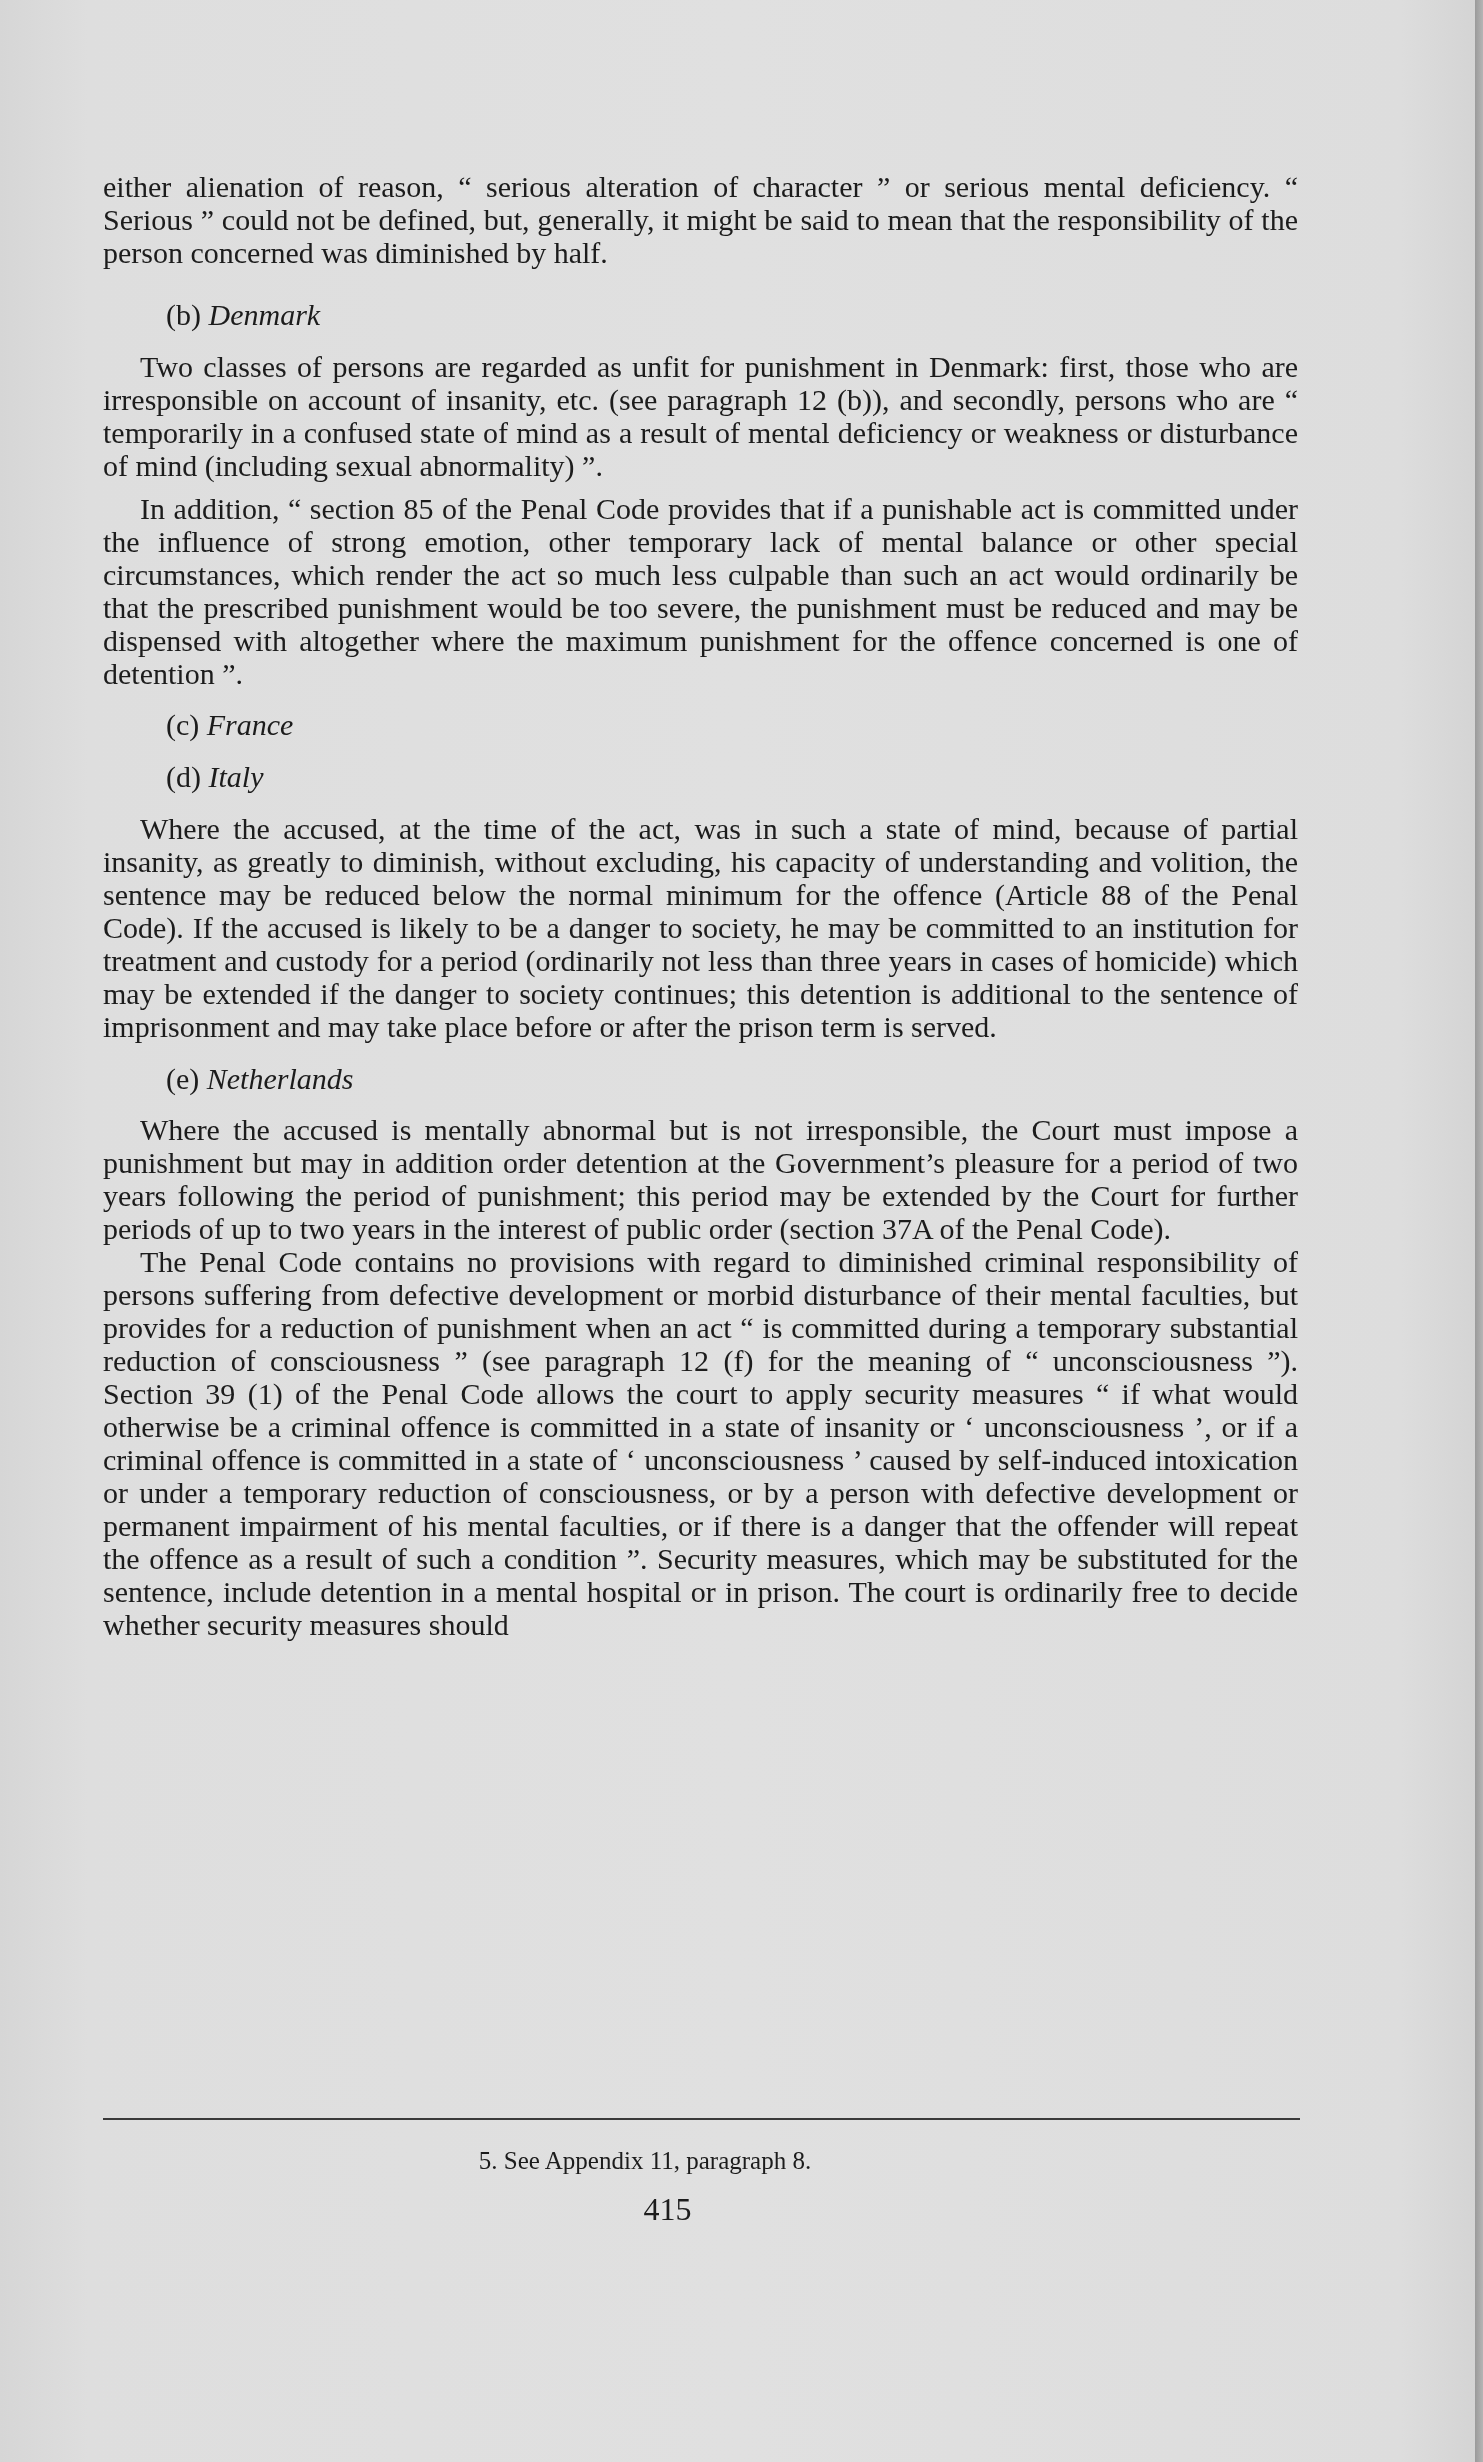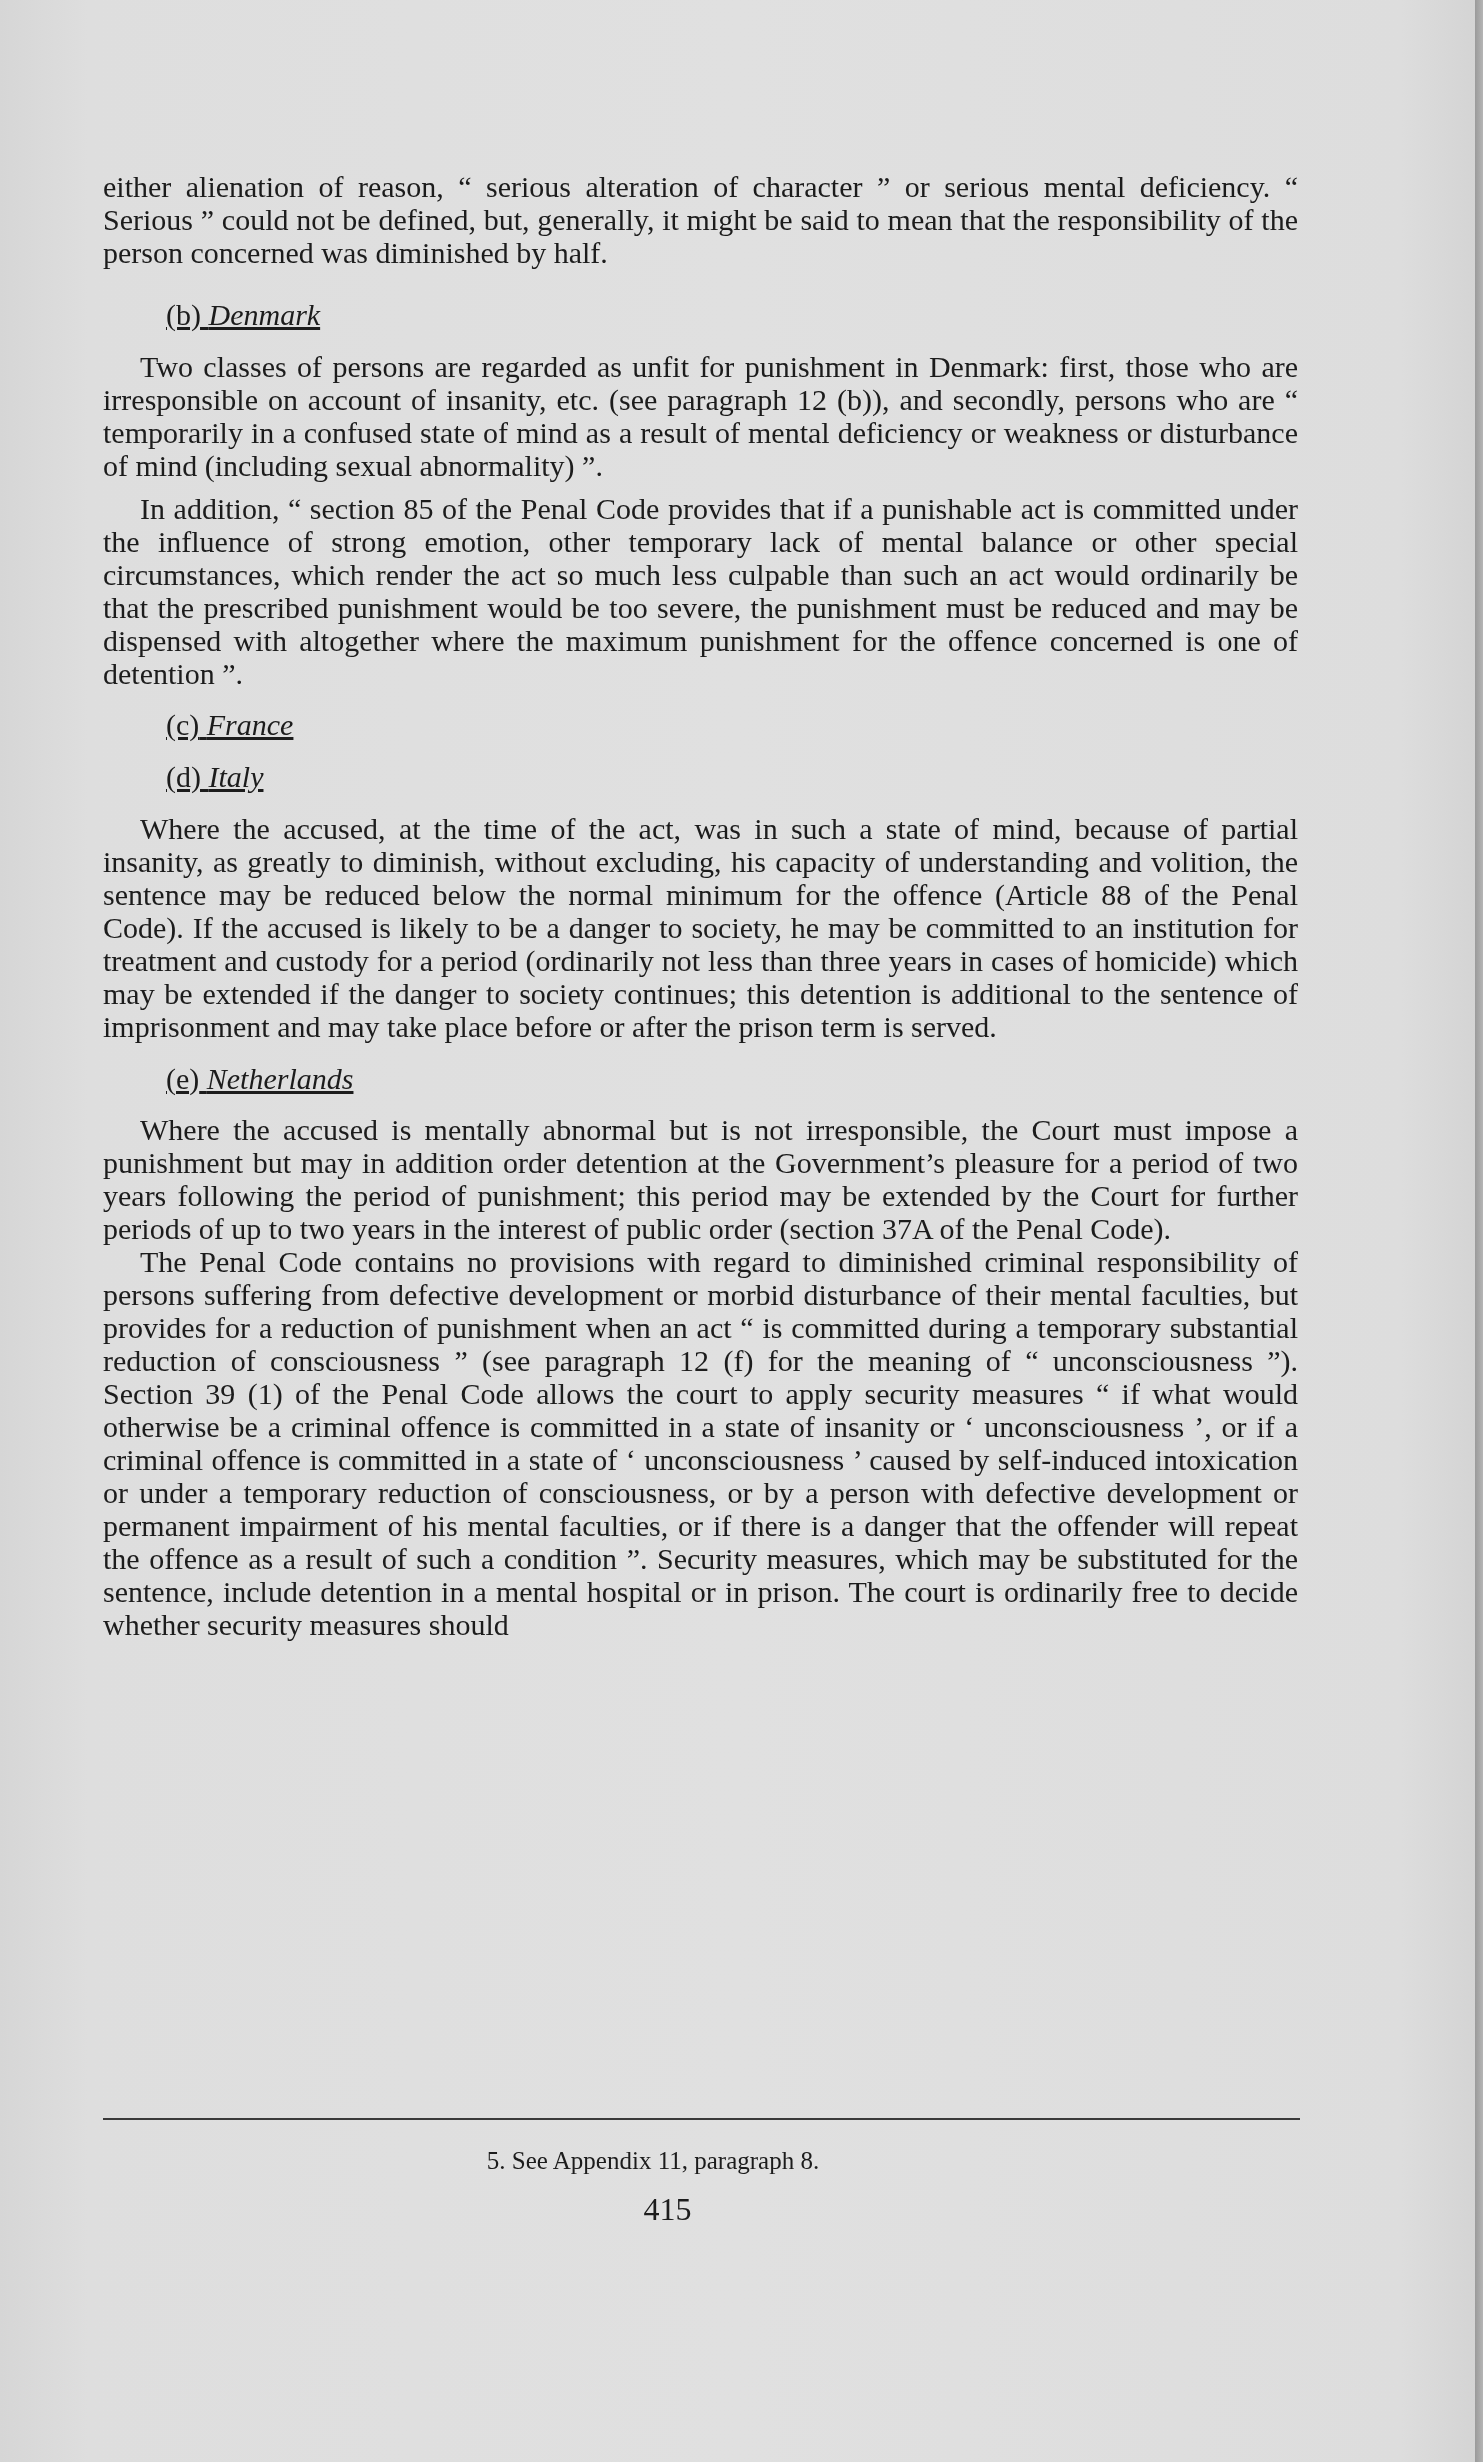--- a/index.html
+++ b/index.html
@@ -46,35 +46,34 @@
       hyphens: none;
     }
     p.para.cont {
       text-indent: 0;
     }
     .gap-sm { height: 10.2px; }
     .heading {
       font-size: 30px;
       line-height: 33px;
       margin: 18.7px 0 18.7px 63px;
-      text-decoration: underline;
     }
     .heading .letter { font-style: normal; }
     .heading .country { font-style: italic; }
     .rule {
       position: absolute;
       left: 103px;
       top: 2118px;
       width: 1197px;
       height: 1.7px;
       background: #3a3a3a;
     }
     .footnote {
       position: absolute;
-      left: 8px;
+      left: 0;
       width: 1290px;
       top: 2146px;
       text-align: center;
       font-size: 25px;
       line-height: 29px;
     }
     .page-number {
       position: absolute;
       left: 0;
       width: 1335px;

